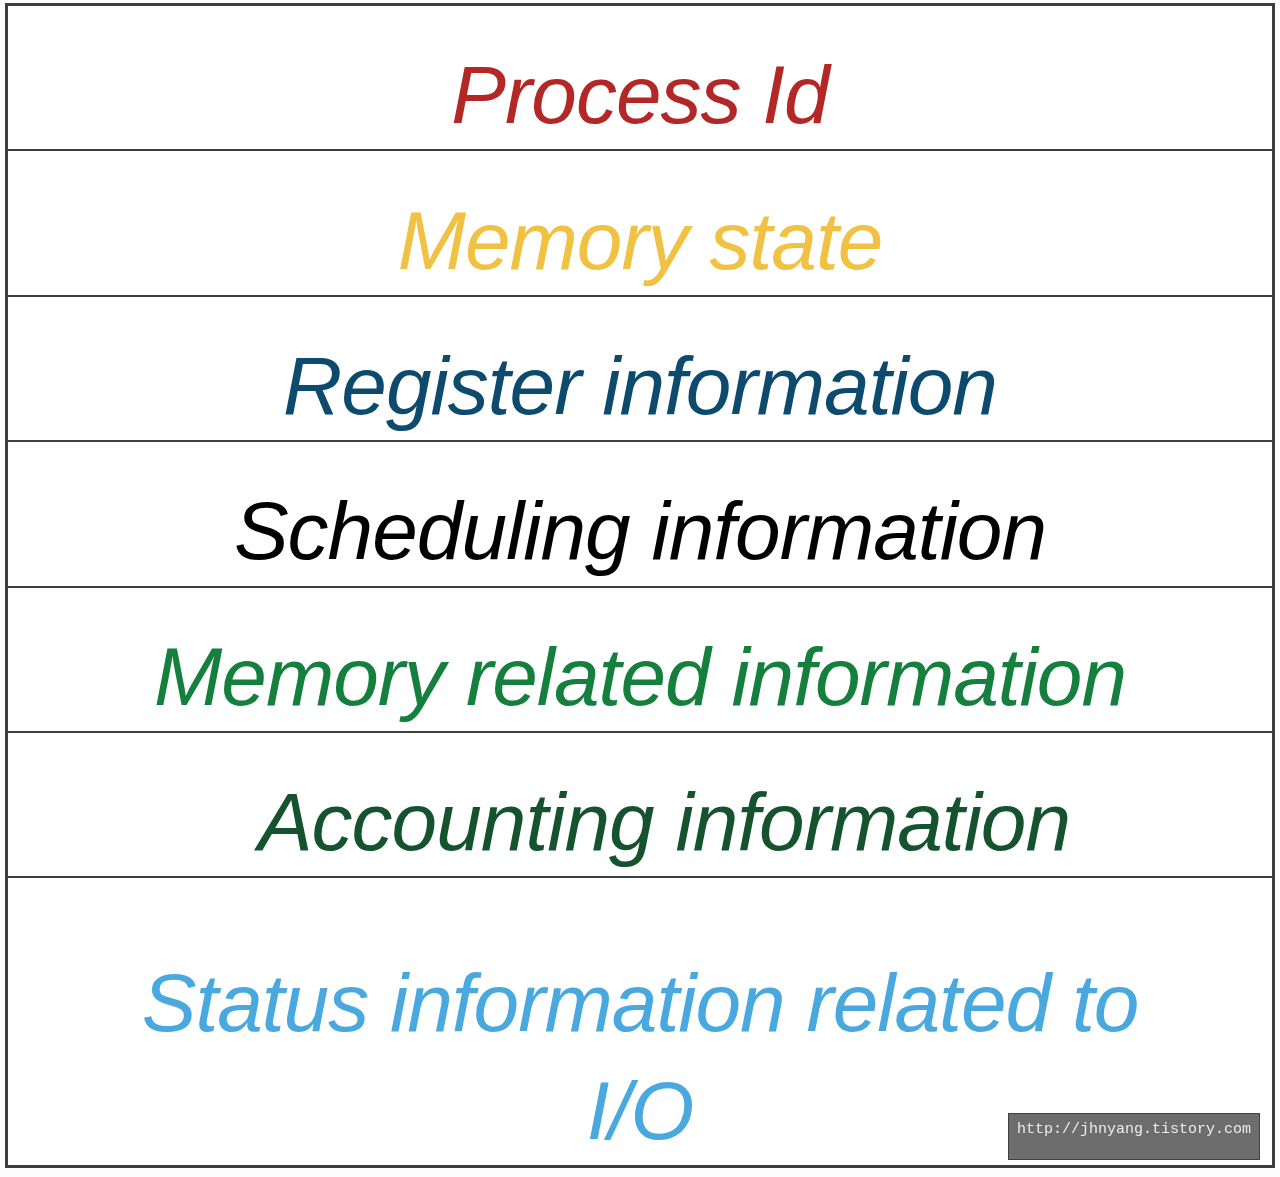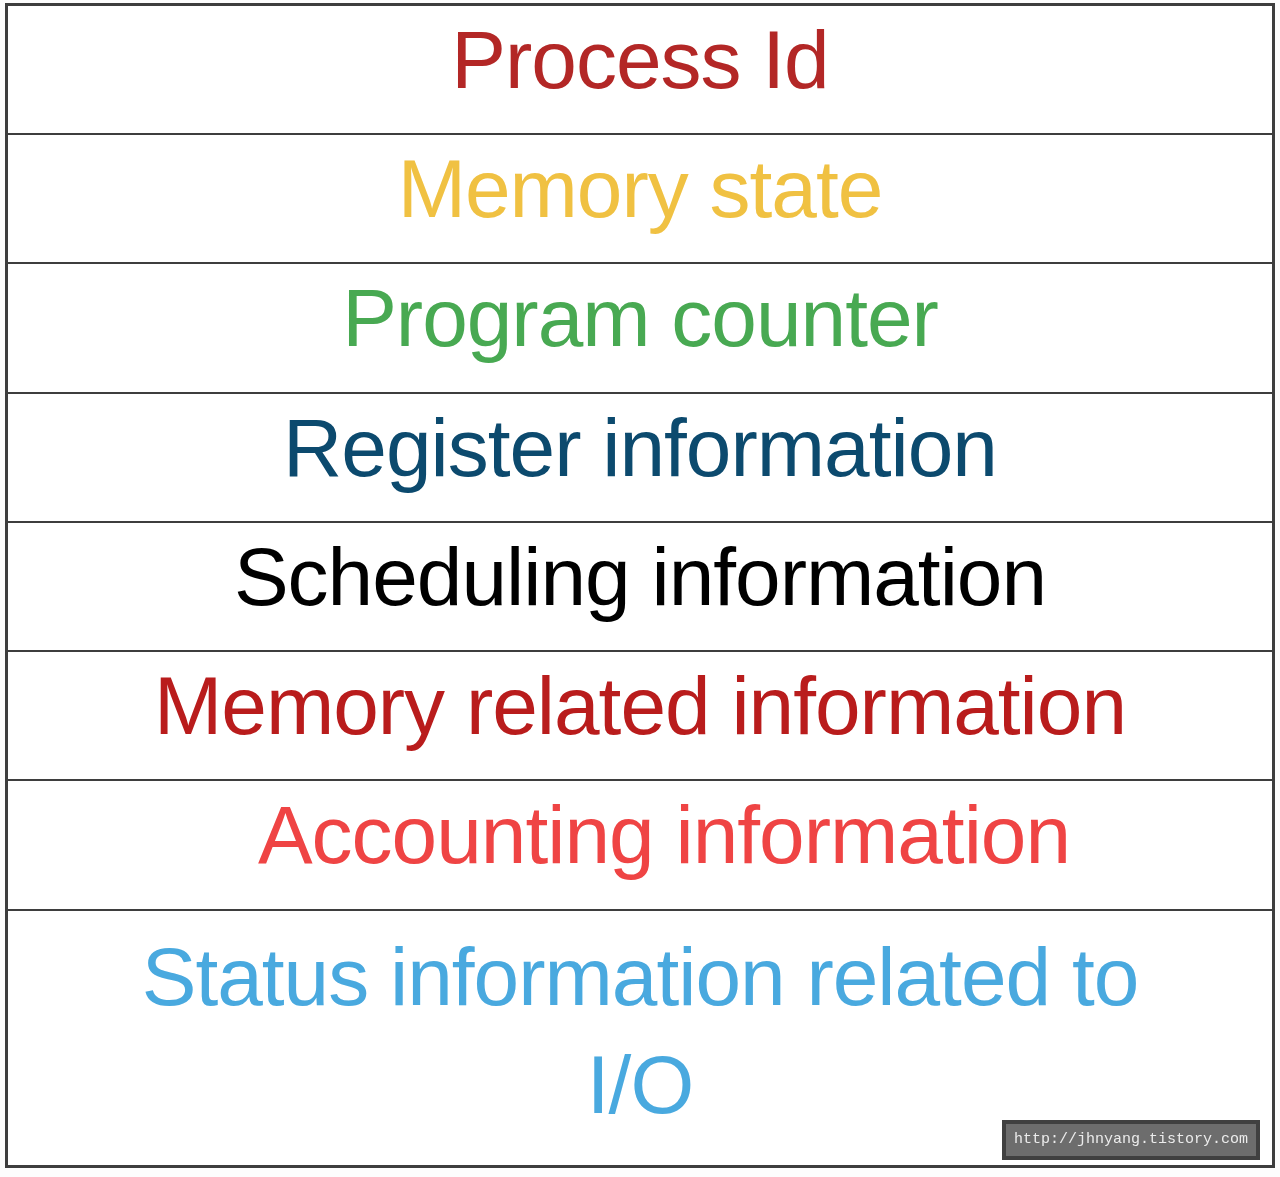--- a/index.html
+++ b/index.html
@@ -23,88 +23,86 @@
     height: 1165px;
     box-sizing: border-box;
     border: 3px solid #3e3e3e;
     background: #ffffff;
     display: flex;
     flex-direction: column;
   }
   .pcb-row {
     flex: 1 1 0;
     display: flex;
-    align-items: flex-start;
+    align-items: flex-end;
     justify-content: center;
     border-bottom: 2px solid #3e3e3e;
     box-sizing: border-box;
     text-align: center;
     overflow: hidden;
+    font-style: italic;
   }
   .pcb-row:last-child {
     border-bottom: none;
   }
   .pcb-row.tall {
     flex: 2 1 0;
   }
   .row-label {
     font-size: 82px;
     font-weight: 400;
     line-height: 1.32;
     letter-spacing: -1px;
     white-space: pre-line;
   }
   .watermark {
     position: absolute;
     right: 20px;
     bottom: 17px;
     background: #6d6d6d;
-    border: 4px solid #404040;
+    border: 1px solid #404040;
     color: #ececec;
     font-family: "Liberation Mono", "DejaVu Sans Mono", monospace;
     font-size: 15px;
     line-height: 1;
-    padding: 8px 8px 9px 8px;
+    padding: 8px 8px 22px 8px;
     letter-spacing: 0px;
     white-space: nowrap;
   }
 </style>
 </head>
 <body>
 
 <div class="page">
 
   <div class="pcb-table">
 
     <div class="pcb-row">
       <span class="row-label" style="color: rgb(179, 39, 38);">Process Id</span>
     </div>
 
     <div class="pcb-row">
       <span class="row-label" style="color: rgb(240, 193, 66);">Memory state</span>
     </div>
 
-    <div class="pcb-row">
-      <span class="row-label" style="color: rgb(72, 169, 82);">Program counter</span>
-    </div>
 
     <div class="pcb-row">
       <span class="row-label" style="color: #0c4a6e;">Register information</span>
     </div>
 
     <div class="pcb-row">
       <span class="row-label" style="color: #000000;">Scheduling information</span>
     </div>
 
     <div class="pcb-row">
-      <span class="row-label" style="color: #b91c1c;">Memory related information</span>
+      <span class="row-label" style="color: #15803d;">Memory related information</span>
     </div>
 
     <div class="pcb-row">
-      <span class="row-label" style="color: #ef4444; margin-left: 48px;">Accounting information</span>
+      <span class="row-label" style="color: #14532d; margin-left: 48px;">Accounting information</span>
     </div>
 
     <div class="pcb-row tall">
       <span class="row-label" style="color: rgb(73, 169, 223); margin-top: 12px;">Status information related to
 I/O</span>
     </div>
 
   </div>
 
   <div class="watermark" style="background: rgb(109, 109, 109); color: rgb(236, 236, 236);">

